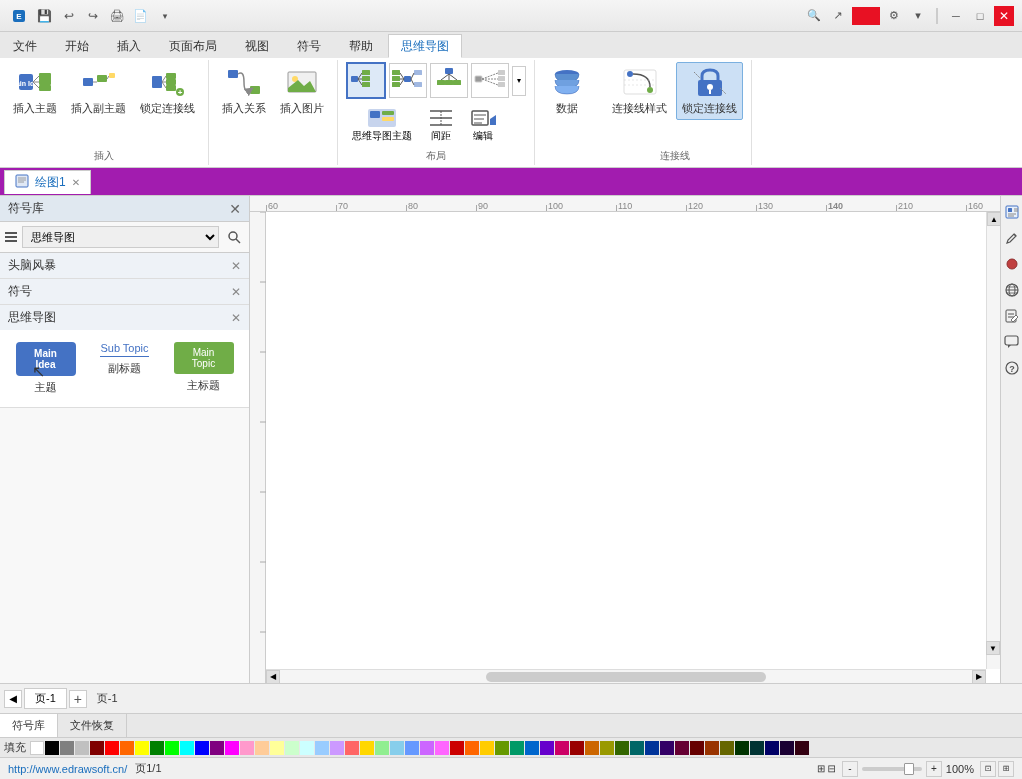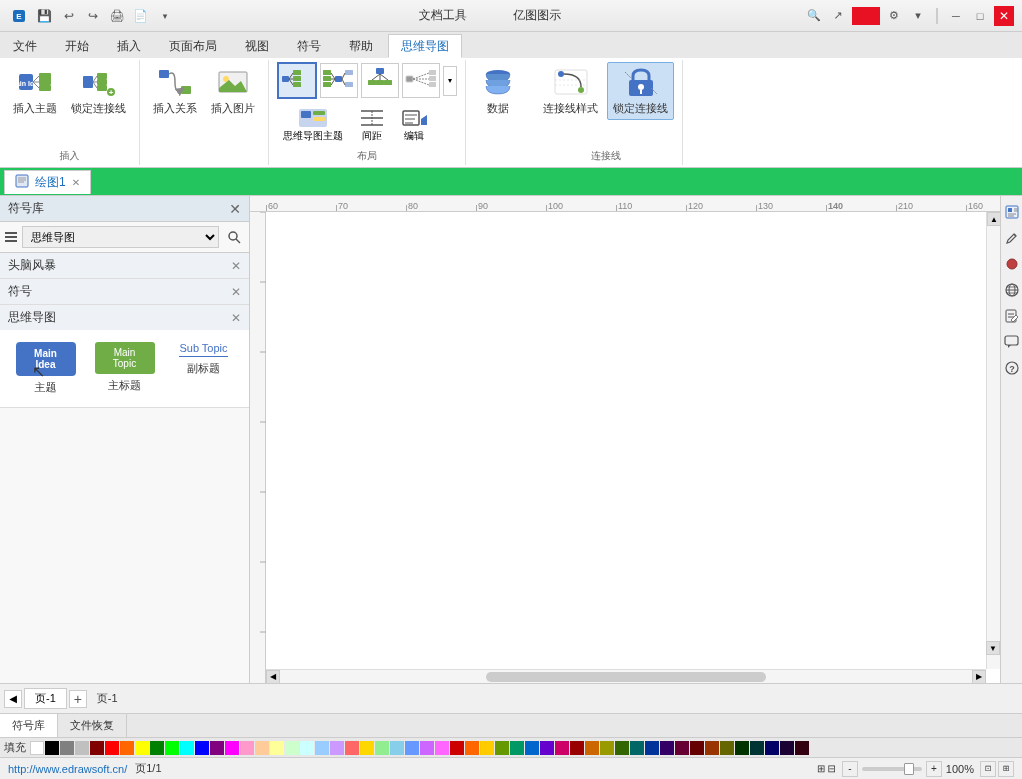--- a/index.html
+++ b/index.html
@@ -110,21 +110,21 @@
       width: 1022px;
       height: 779px;
       display: flex;
       flex-direction: column;
       overflow: hidden;
     }
 
     
     .doc-tabs {
       height: 28px;
-      background: #22c55e;
+      background: #a21caf;
       display: flex;
       align-items: center;
       border-bottom: 1px solid #ccc;
       padding-left: 4px;
     }
     .doc-tab {
       height: 24px;
       padding: 0 10px;
       background: white;
       border: 1px solid #ccc;
@@ -465,25 +465,20 @@
           </svg>
       </div>
       <div class="qa-icons">
         <div class="qa-icon">💾</div>
         <div class="qa-icon">↩</div>
         <div class="qa-icon">↪</div>
         <div class="qa-icon">🖨</div>
         <div class="qa-icon">📄</div>
         <div class="qa-icon" style="font-size:9px">▾</div>
       </div>
-    </div>
-    <div class="title-bar-center">
-      <span>文档工具</span>
-      &nbsp;&nbsp;&nbsp;&nbsp;&nbsp;&nbsp;&nbsp;&nbsp;&nbsp;&nbsp;&nbsp;&nbsp;
-      <span>亿图图示</span>
     </div>
     <div class="title-bar-right">
       <div class="tb-btn">🔍</div>
       <div class="tb-btn">↗</div>
       <div style="width:28px;height:18px;background:#e81123;display:flex;align-items:center;justify-content:center;cursor:pointer;"></div>
       <div class="tb-btn">⚙</div>
       <div class="tb-btn">▾</div>
       <div style="width:2px;height:16px;background:#ccc;margin:0 4px;"></div>
       <div class="tb-btn">─</div>
       <div class="tb-btn">□</div>
@@ -516,20 +511,32 @@
               <line x1="16" y1="16" x2="22" y2="16" stroke="#888" stroke-width="1"></line>
               <line x1="16" y1="16" x2="22" y2="22" stroke="#888" stroke-width="1"></line>
               <rect x="22" y="7" width="12" height="8" rx="1" fill="#70ad47"></rect>
               <rect x="22" y="13" width="12" height="6" rx="1" fill="#70ad47"></rect>
               <rect x="22" y="19" width="12" height="6" rx="1" fill="#70ad47"></rect>
             </svg>
           </div>
           <span>插入主题</span>
         </div>
 
+        <div class="ribbon-btn">
+          <div class="ribbon-btn-icon">
+            <svg width="36" height="32" viewBox="0 0 36 32">
+              <rect x="2" y="12" width="10" height="8" rx="1" fill="#4472c4"></rect>
+              <line x1="12" y1="16" x2="16" y2="16" stroke="#888" stroke-width="1"></line>
+              <rect x="16" y="9" width="10" height="7" rx="1" fill="#70ad47"></rect>
+              <line x1="26" y1="13" x2="28" y2="10" stroke="#888" stroke-width="1"></line>
+              <rect x="28" y="7" width="6" height="5" rx="1" fill="#ffd966"></rect>
+            </svg>
+          </div>
+          <span>插入副主题</span>
+        </div>
 
         <div class="ribbon-btn">
           <div class="ribbon-btn-icon">
             <svg width="36" height="32" viewBox="0 0 36 32">
               <rect x="2" y="10" width="10" height="12" rx="1" fill="#4472c4"></rect>
               <line x1="12" y1="16" x2="16" y2="10" stroke="#888" stroke-width="1"></line>
               <line x1="12" y1="16" x2="16" y2="16" stroke="#888" stroke-width="1"></line>
               <line x1="12" y1="16" x2="16" y2="22" stroke="#888" stroke-width="1"></line>
               <rect x="16" y="7" width="10" height="6" rx="1" fill="#70ad47"></rect>
               <rect x="16" y="13" width="10" height="6" rx="1" fill="#70ad47"></rect>
@@ -790,31 +797,31 @@
             <div class="symbol-item" style="position:relative;">
               <div class="shape-main-idea">
                 Main Idea
               </div>
 
               <div style="position:absolute; bottom:18px; left:24px; font-size:16px; color:#333; pointer-events:none;">↖</div>
               <span class="symbol-item-label">主题</span>
             </div>
 
             <div class="symbol-item">
+              <div class="shape-sub-topic">
+                Sub Topic
+              </div>
+              <span class="symbol-item-label">副标题</span>
+            </div>
+
+            <div class="symbol-item">
               <div class="shape-main-topic">
                 Main Topic
               </div>
               <span class="symbol-item-label">主标题</span>
-            </div>
-
-            <div class="symbol-item">
-              <div class="shape-sub-topic">
-                Sub Topic
-              </div>
-              <span class="symbol-item-label">副标题</span>
             </div>
           </div>
 
         </div>
       </div>
 
       <div class="canvas-area">
 
         <div class="canvas-ruler-top">
           <div class="ruler-marks">

